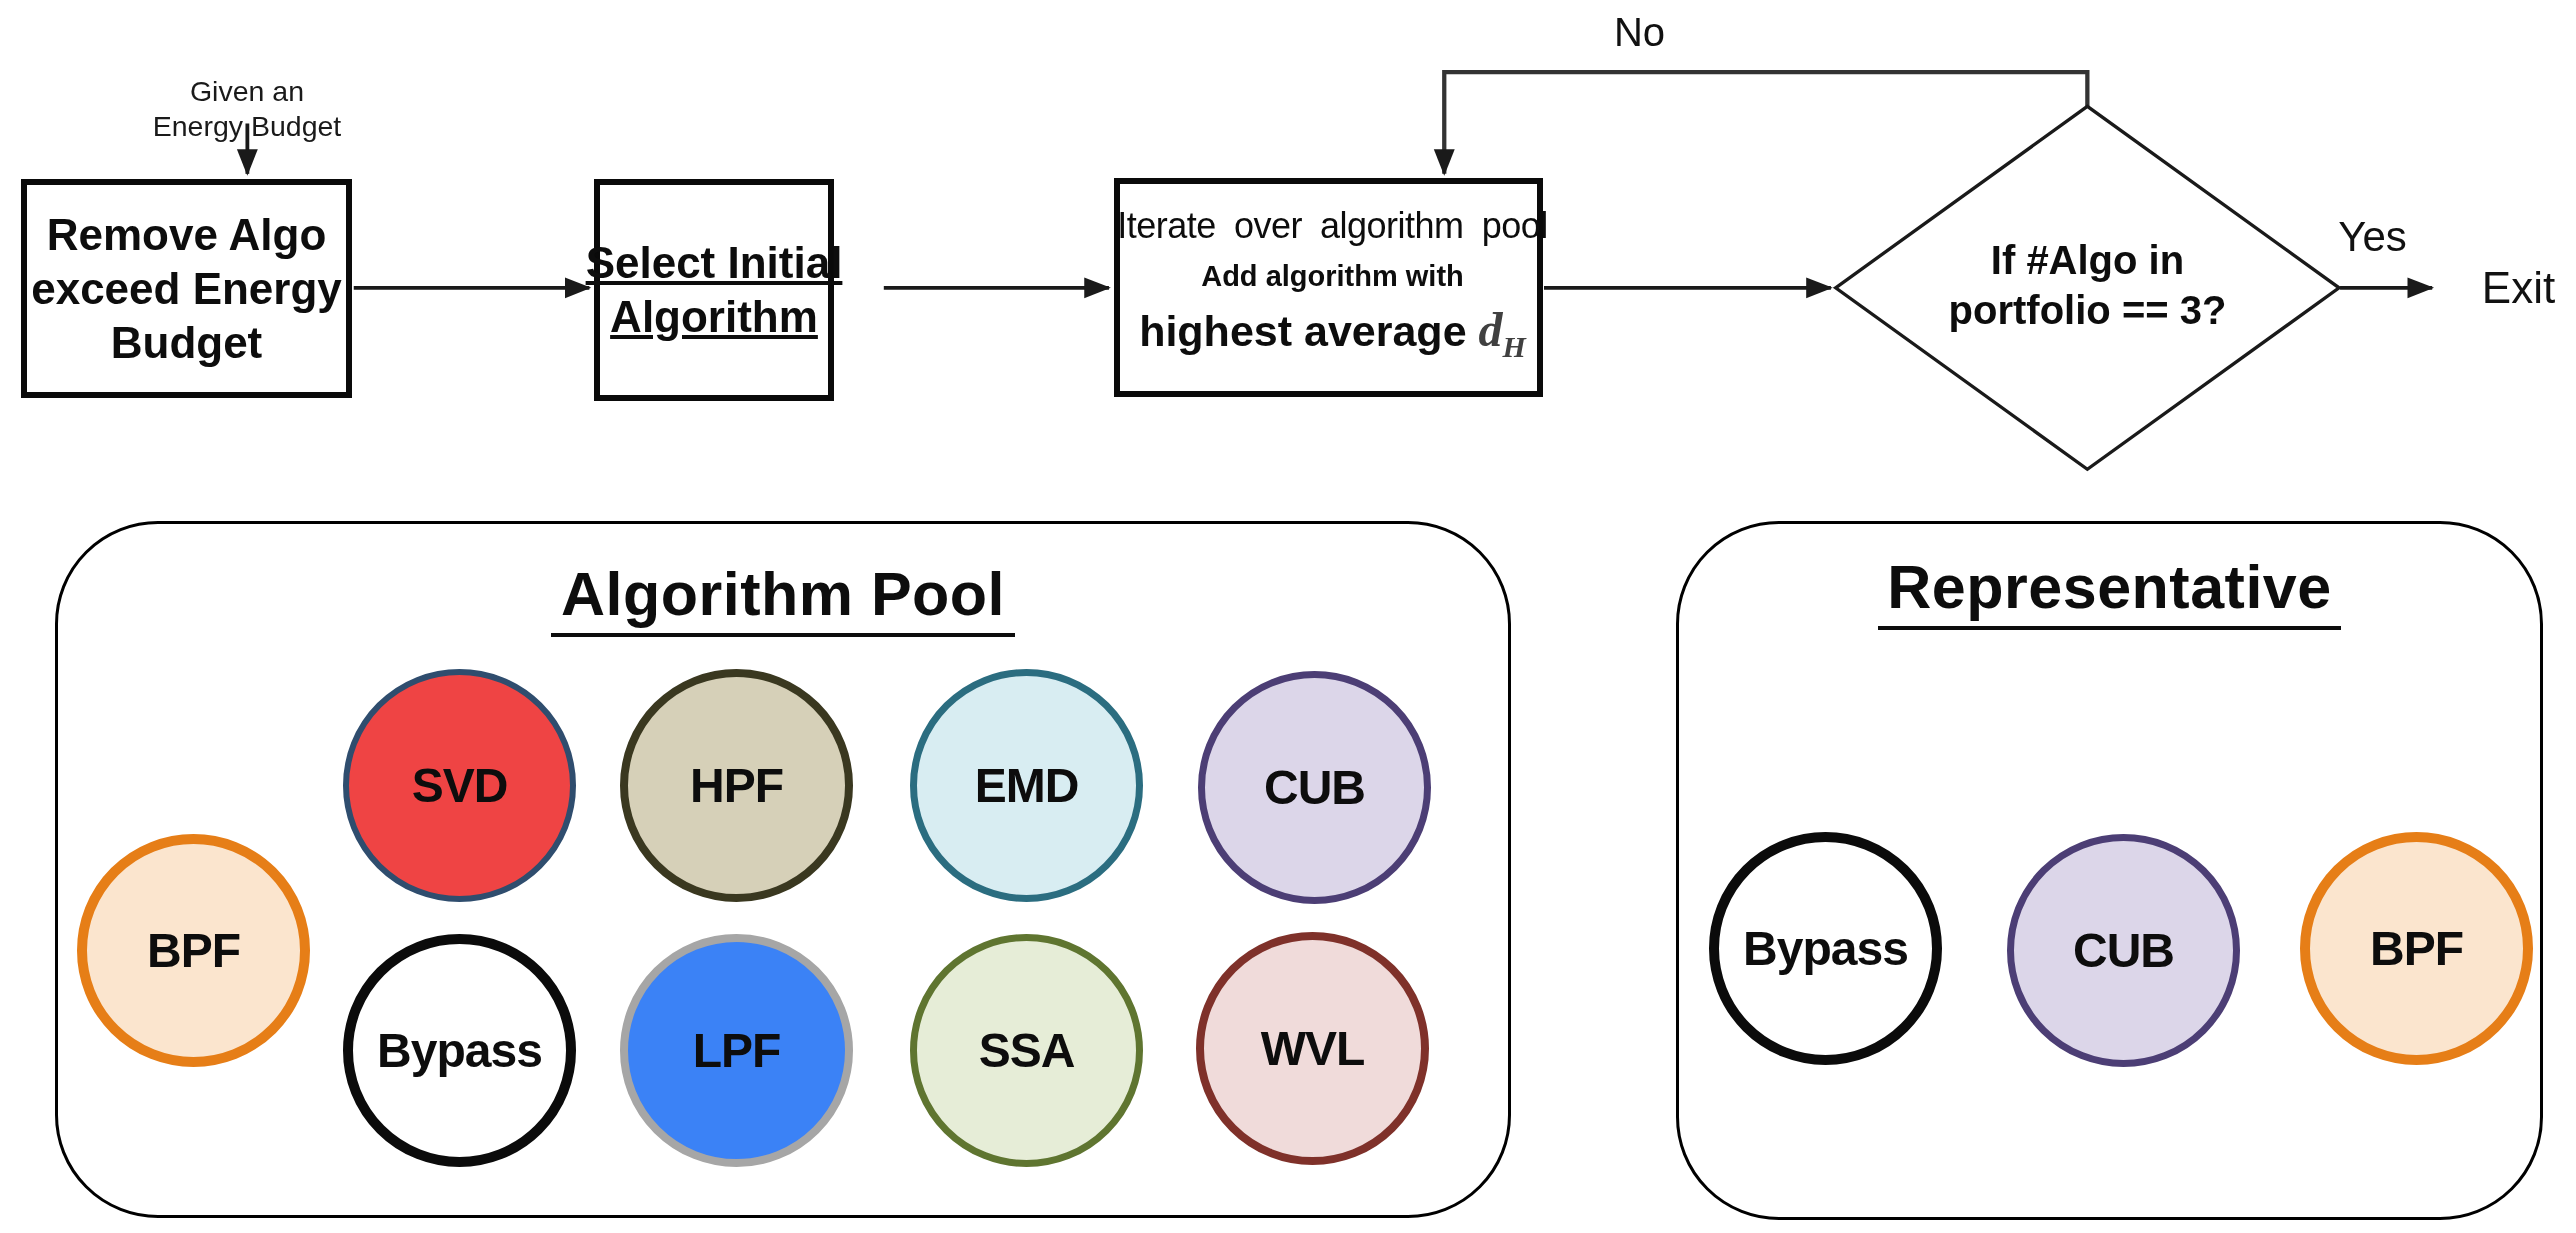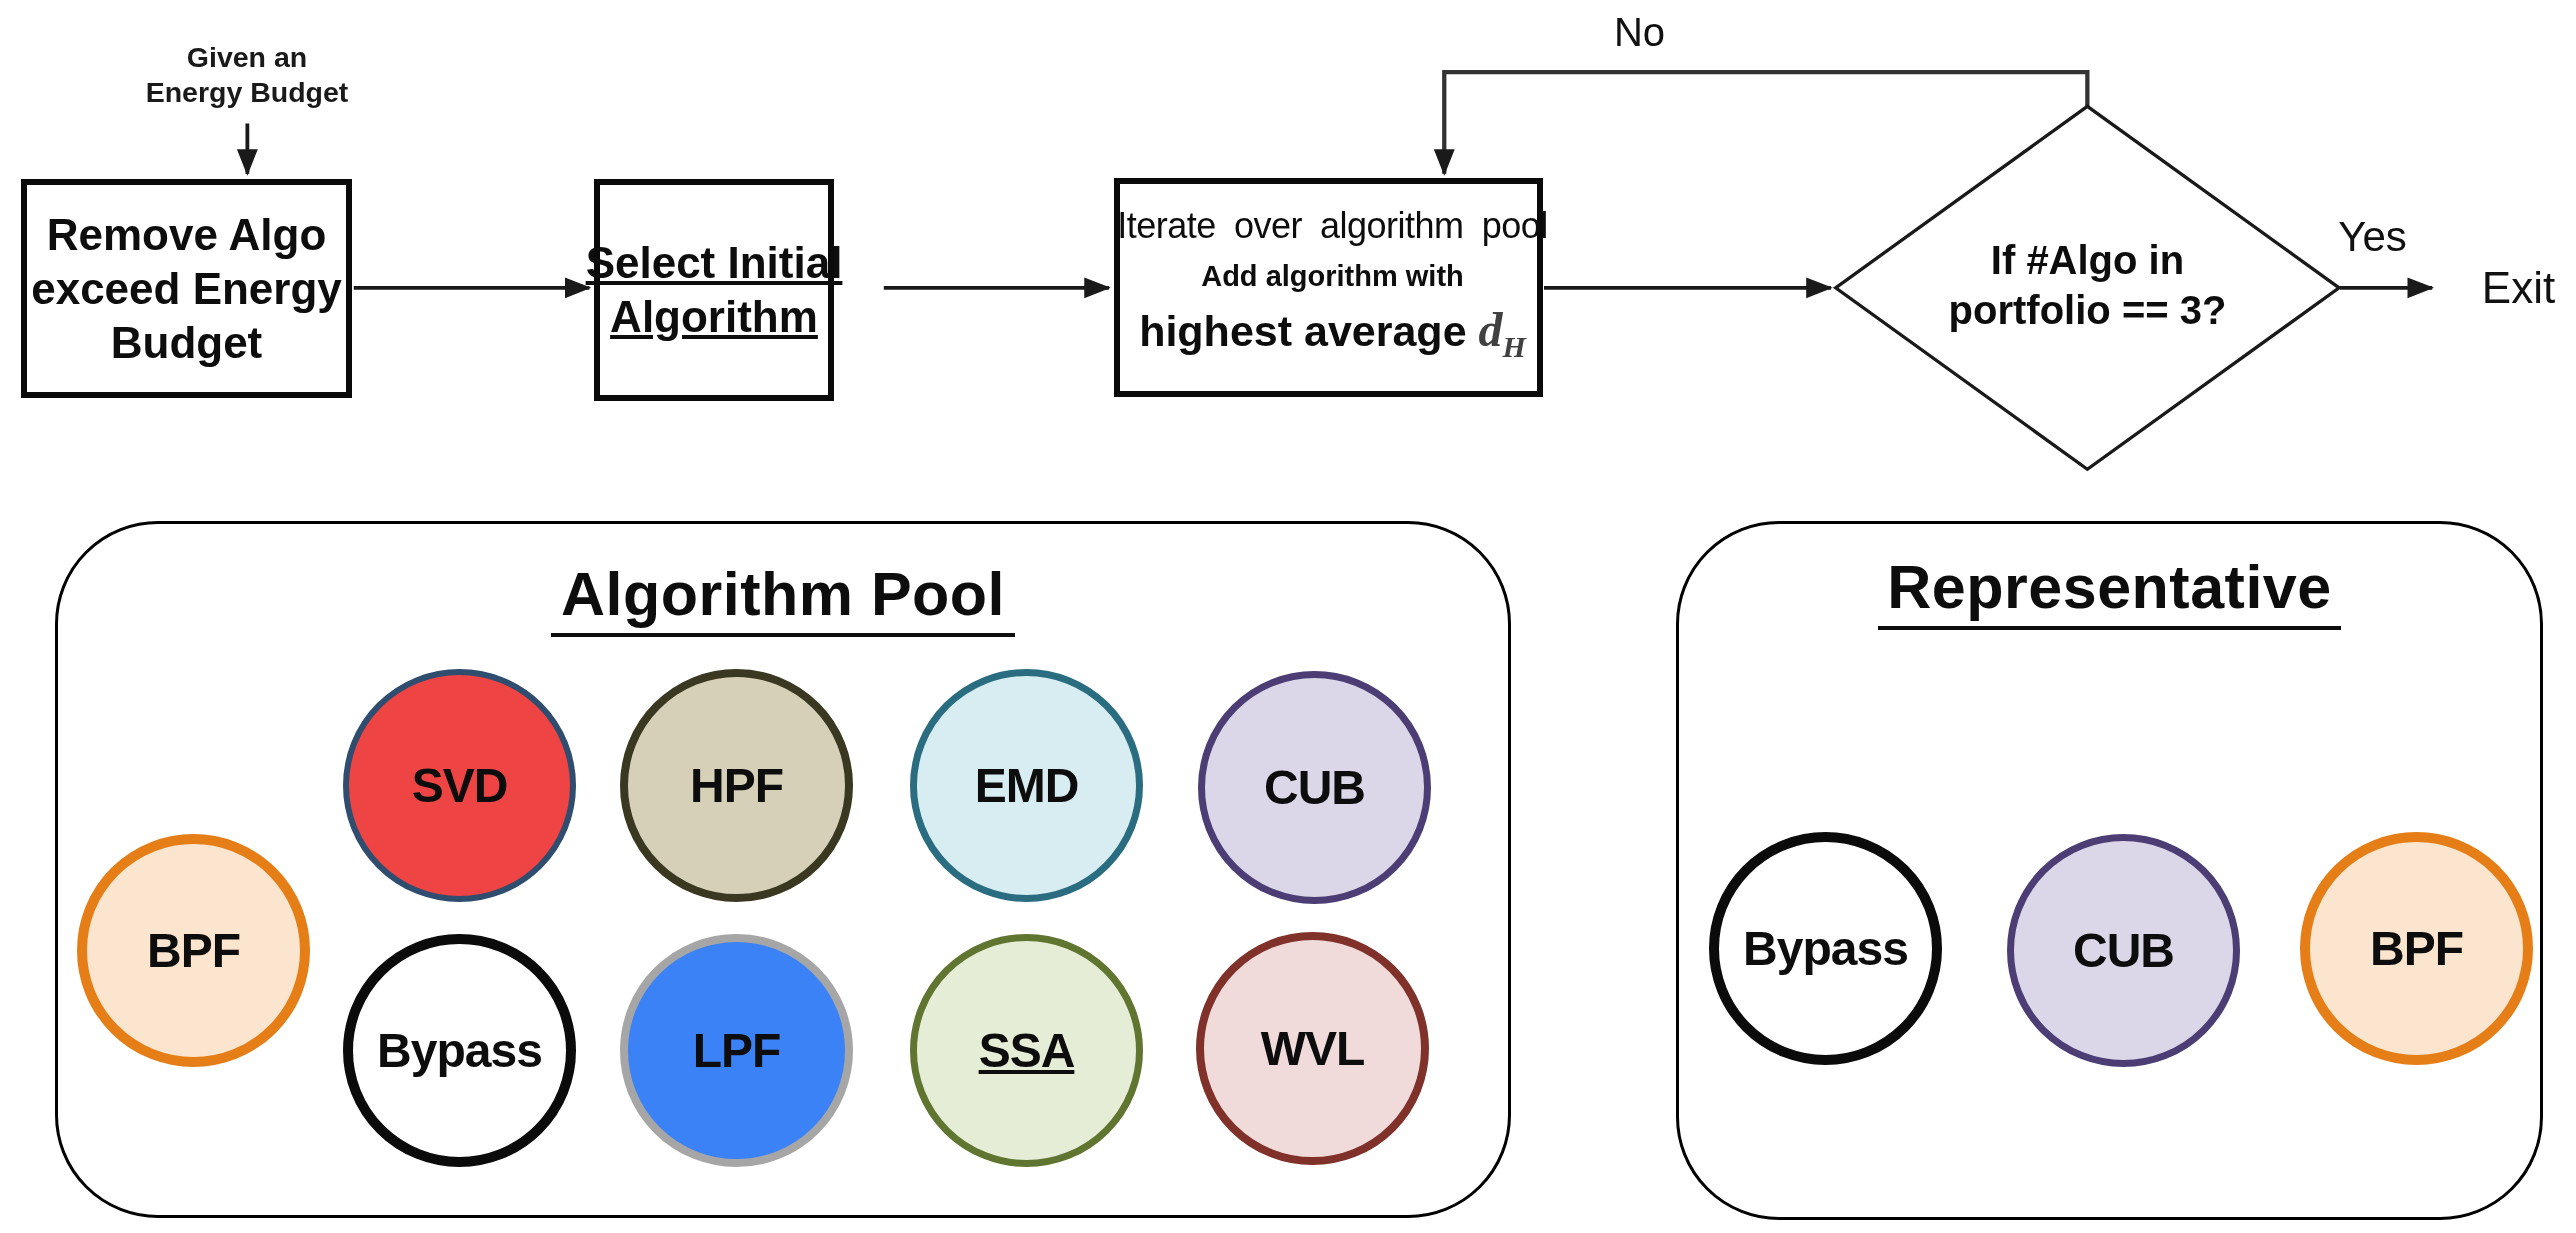--- a/index.html
+++ b/index.html
@@ -15,21 +15,21 @@
     position:absolute;z-index:2;background:#ffffff;border:6.7px solid #0a0a0a;
     display:flex;flex-direction:column;align-items:center;justify-content:center;
     text-align:center;box-sizing:border-box;
   }
   .fbox .bold-line{font-weight:bold;font-size:44px;line-height:54px;white-space:nowrap;}
   .fbox .thin-line{font-weight:normal;font-size:36px;line-height:48px;white-space:nowrap;word-spacing:8.6px;letter-spacing:-0.5px;}
   .metric{font-family:"Liberation Serif",serif;font-style:italic;font-weight:bold;font-size:48px;}
   .metric sub{font-size:30px;font-style:italic;}
 
   .annot{
-    text-align:center;font-size:28.5px;line-height:35px;font-weight:bold;color:#1a1a1a;
+    text-align:center;font-size:28.5px;line-height:35px;font-weight:normal;color:#1a1a1a;margin-top:34px;
   }
   .edge-label{color:#111;white-space:nowrap;text-align:center;}
 
   .diamond-label{
     text-align:center;font-weight:bold;font-size:40px;line-height:50px;white-space:nowrap;
   }
 
   
   .panel{
     position:absolute;z-index:2;background:#ffffff;border:3.8px solid #000000;
@@ -135,21 +135,21 @@
       </div>
       <div class="algo-circle" style="left: 1198px; top: 671px; background: rgb(220, 214, 233); border: 7.6px solid rgb(76, 62, 117);">
         <span>CUB</span>
       </div>
       <div class="algo-circle" style="left: 343px; top: 934px; background: rgb(255, 255, 255); border: 10.5px solid rgb(11, 11, 11);">
         <span>Bypass</span>
       </div>
       <div class="algo-circle" style="left: 620px; top: 934px; background: #3b82f6; border: 8.6px solid rgb(166, 166, 166);">
         <span>LPF</span>
       </div>
-      <div class="algo-circle" style="left: 910px; top: 934px; background: rgb(230, 237, 215); border: 7.6px solid rgb(95, 117, 48); text-decoration: underline;">
+      <div class="algo-circle" style="left: 910px; top: 934px; background: rgb(230, 237, 215); border: 7.6px solid rgb(95, 117, 48);">
         <span>SSA</span>
       </div>
       <div class="algo-circle" style="left: 1196px; top: 932px; background: rgb(240, 219, 218); border: 8.6px solid rgb(127, 49, 42);">
         <span>WVL</span>
       </div>
       <div class="algo-circle" style="left: 1709px; top: 832px; background: rgb(255, 255, 255); border: 10.5px solid rgb(11, 11, 11);">
         <span>Bypass</span>
       </div>
       <div class="algo-circle" style="left: 2007px; top: 834px; background: rgb(220, 214, 233); border: 7.6px solid rgb(76, 62, 117);">
         <span>CUB</span>

